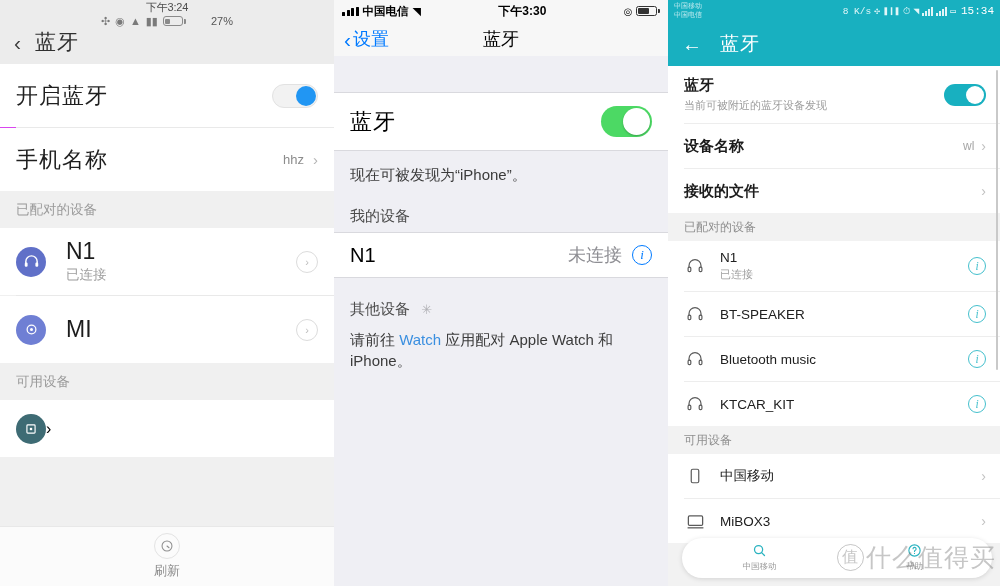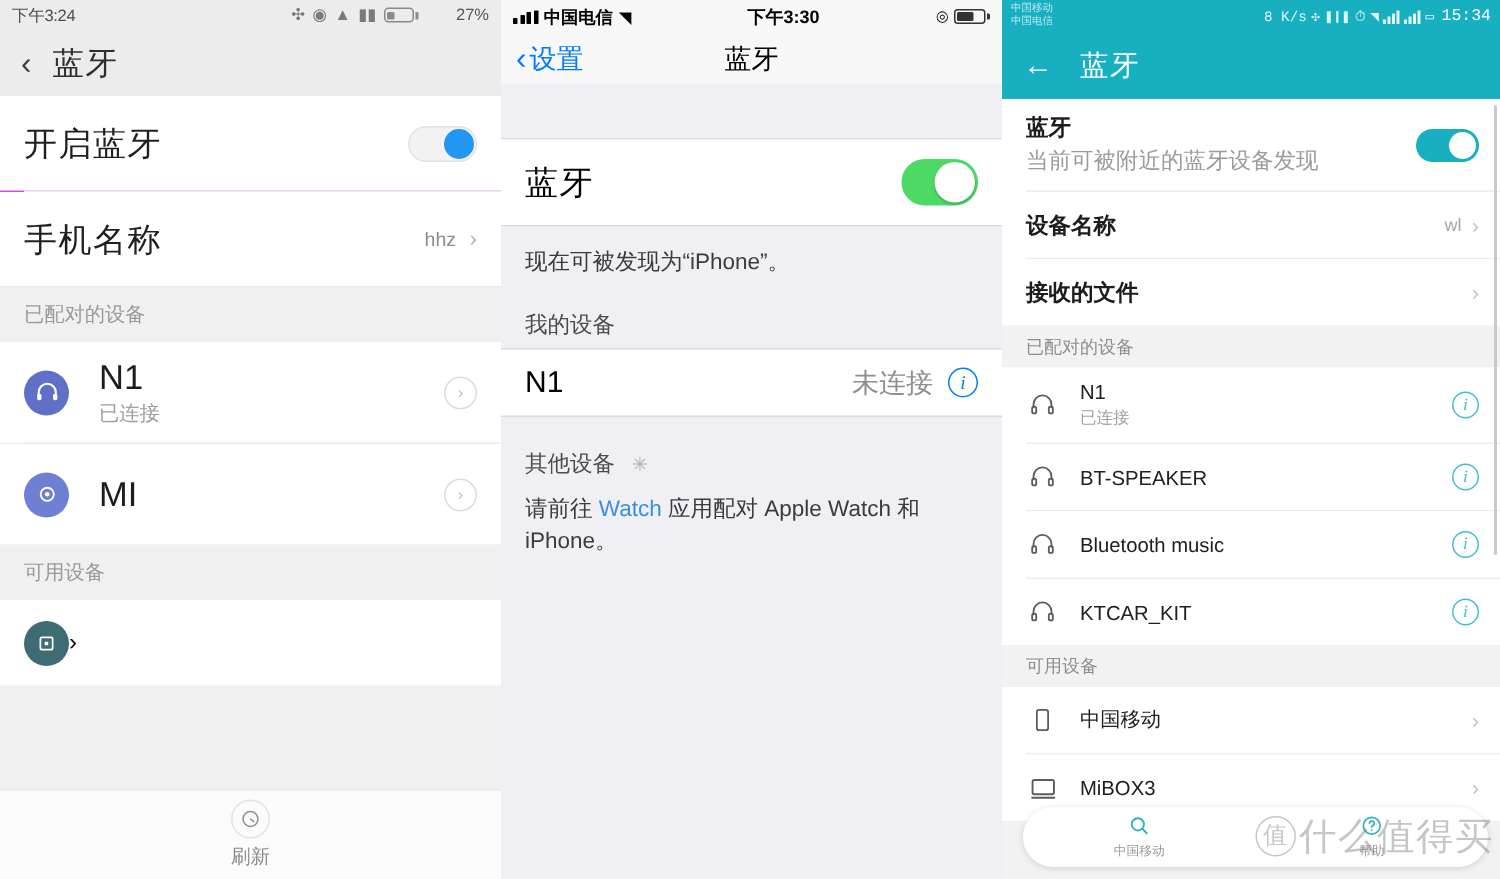--- a/index.html
+++ b/index.html
@@ -8,21 +8,21 @@
     font-family: "Liberation Sans", "DejaVu Sans", sans-serif;
     background: #ffffff;
     overflow: hidden;
   }
   .screens { display: flex; width: 1000px; height: 586px; }
 
   
   .p1 { width: 334px; height: 586px; background: #f0f0f0; position: relative; overflow: hidden; }
   .p1-status {
     height: 20px; background: #ececec; display: flex; align-items: center;
-    justify-content: space-between; padding: 0 8px; color: #4a4a4a; font-size: 11px;
+    justify-content: space-between; padding: 0 8px; color: #4a4a4a; font-size: 11px; flex-direction: column;
   }
   .p1-status .left { font-size: 11px; color: #4d4d4d; letter-spacing: -0.2px; }
   .p1-status .right { display: flex; align-items: center; gap: 5px; }
   .p1-status .right .ic { color: #7a7a7a; font-size: 11px; line-height: 1; }
   .batt { display: inline-flex; align-items: center; }
   .batt .body { width: 20px; height: 10px; border: 1.3px solid #8a8a8a; border-radius: 3px; position: relative; }
   .batt .body:after { content: ""; position: absolute; left: 1.5px; top: 1.5px; bottom: 1.5px; width: 5px; background: #8a8a8a; border-radius: 1px; }
   .batt .tip { width: 2px; height: 5px; background: #8a8a8a; border-radius: 0 1px 1px 0; margin-left: 1px; }
   .pct { font-size: 11px; color: #555; margin-left: 20px; }
 
@@ -123,21 +123,21 @@
   .p3-status .clk { font-size: 11px; color: #ffffff; margin-left: 2px; }
   .p3-bars { display: inline-flex; align-items: flex-end; gap: 1px; height: 9px; }
   .p3-bars i { width: 2px; background: #dff4f7; display: block; }
   .p3-appbar { height: 44px; background: #18b0c0; display: flex; align-items: center; padding: 0 14px; }
   .p3-appbar .bk { color: #fff; font-size: 20px; line-height: 1; }
   .p3-appbar .t { color: #fff; font-size: 19px; margin-left: 18px; letter-spacing: 1px; }
 
   .p3-card { background: #fff; }
   .p3-main { display: flex; align-items: center; padding: 10px 14px 10px 16px; min-height: 54px; }
   .p3-main .tx .t1 { font-size: 15px; color: #1d1d1d; font-weight: bold; }
-  .p3-main .tx .t2 { font-size: 15px; color: #9b9b9b; margin-top: 3px; }
+  .p3-main .tx .t2 { font-size: 11px; color: #9b9b9b; margin-top: 3px; }
   .e-toggle { margin-left: auto; width: 42px; height: 22px; border-radius: 11px; background: #18b0c0;
     position: relative; flex: none; }
   .e-toggle .k { position: absolute; right: 2px; top: 2px; width: 18px; height: 18px;
     border-radius: 50%; background: #fff; }
   .p3-row { display: flex; align-items: center; height: 44px; padding: 0 14px 0 16px; background: #fff; }
   .p3-row .lb { font-size: 15px; color: #1d1d1d; font-weight: bold; }
   .p3-row .vl { margin-left: auto; font-size: 12px; color: #a6a6a6; }
   .p3-row .cv { margin-left: 7px; color: #c0c0c0; font-size: 14px; font-weight: 300; }
   .p3-sep { height: 1px; background: #ededed; margin-left: 16px; }
   .p3-sec { height: 28px; background: #f2f2f2; display: flex; align-items: center; padding: 0 16px;

